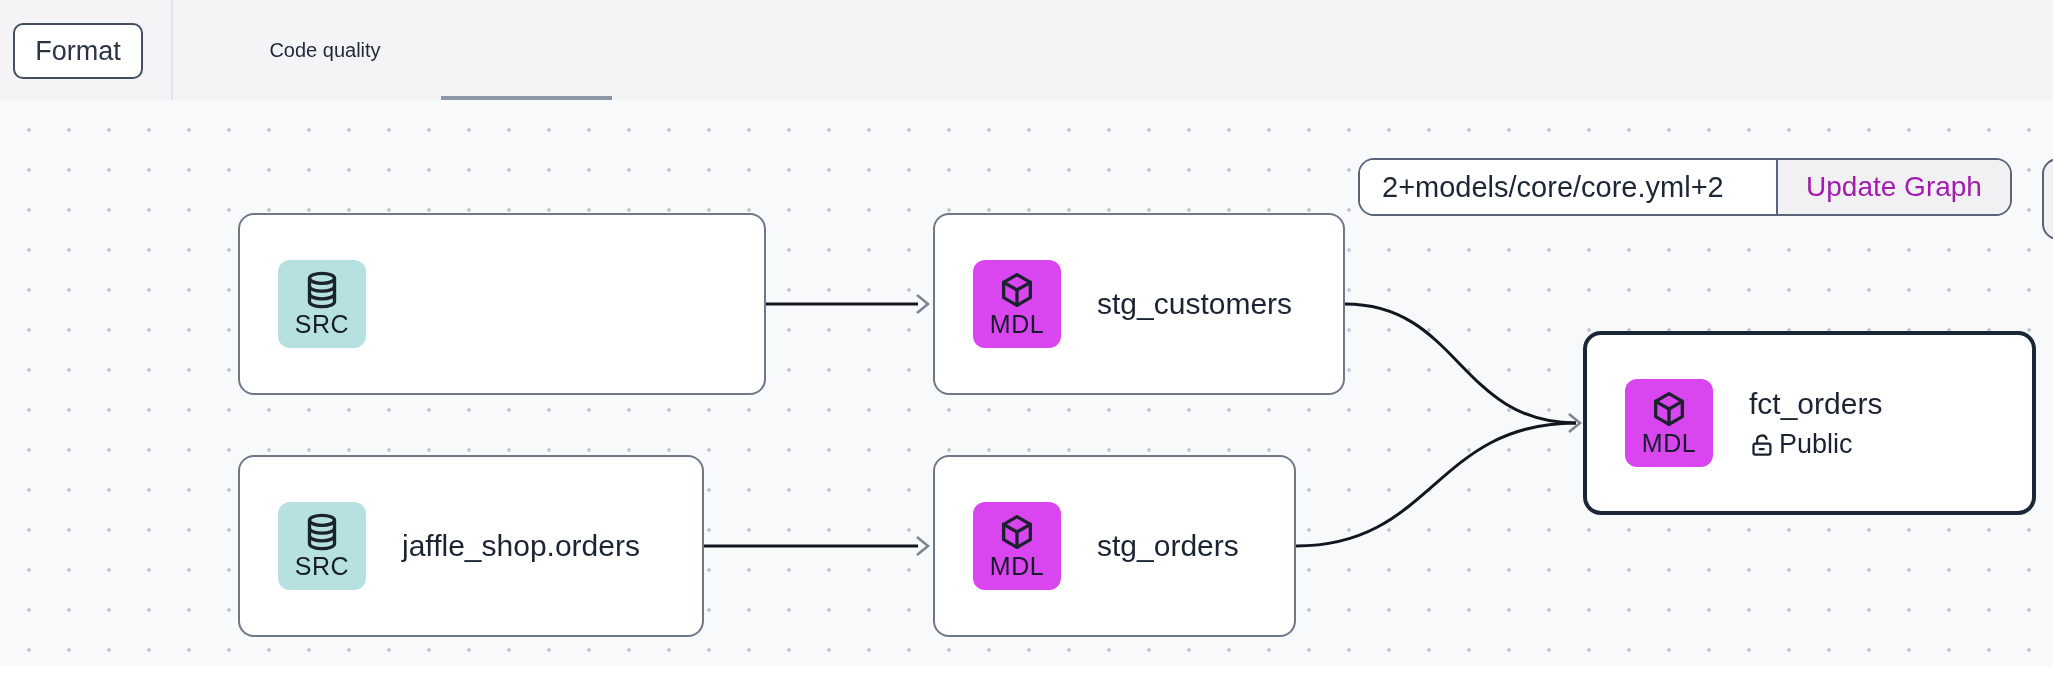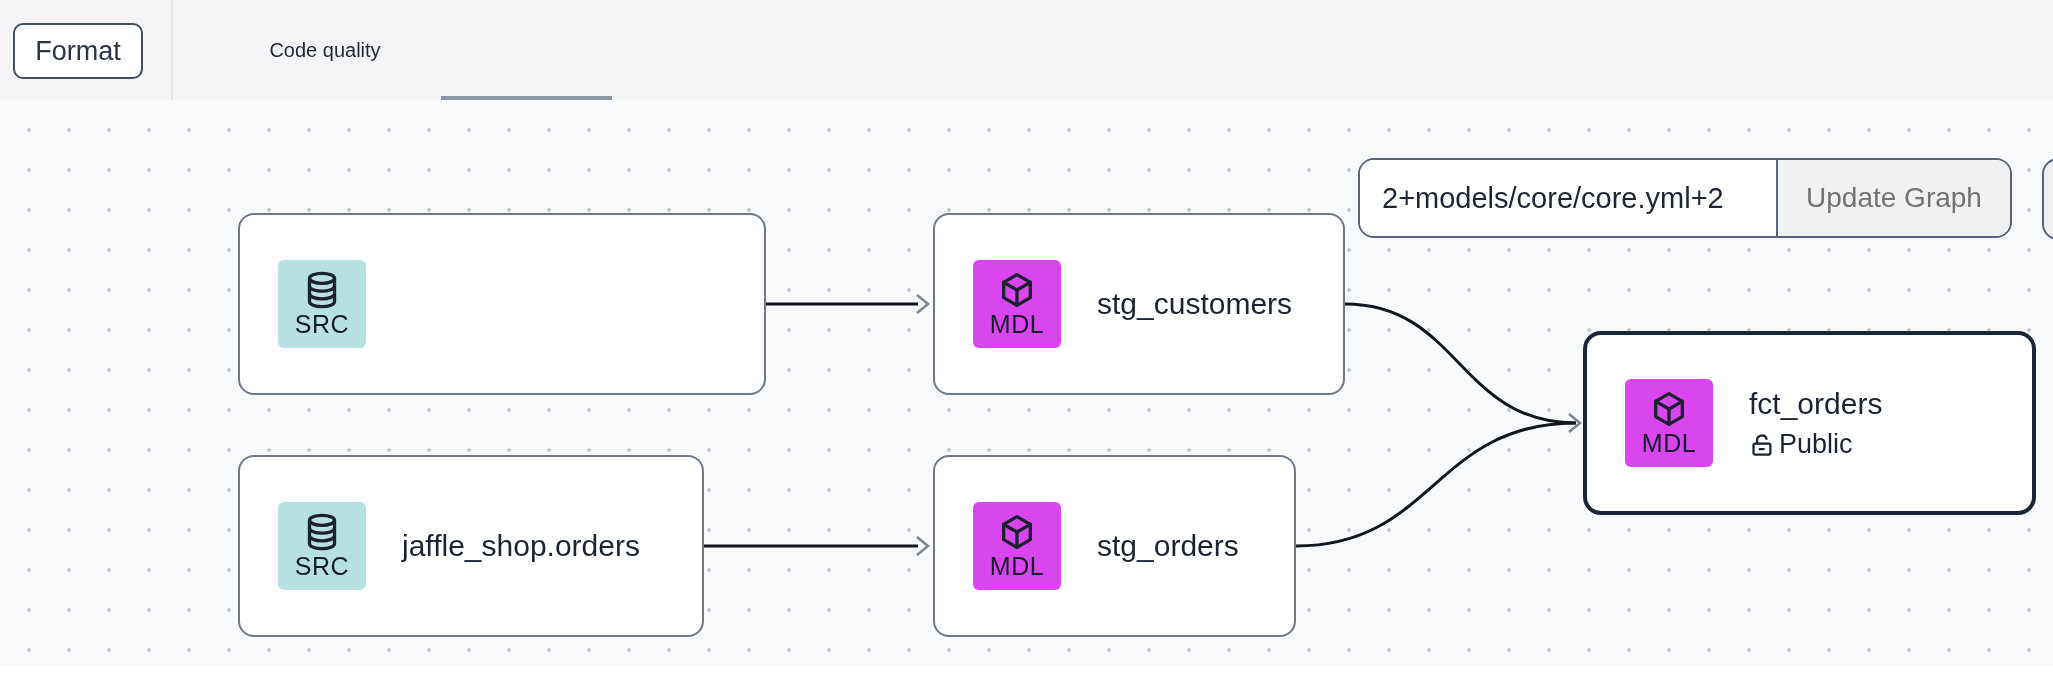--- a/index.html
+++ b/index.html
@@ -29,41 +29,41 @@
     background-size:40px 40px;background-position:9px 10px;
   }
   .bottom-strip{position:absolute;top:666px;left:0;width:2053px;height:14px;background:#ffffff;}
   .edges{position:absolute;left:0;top:0;}
   
   .node{
     position:absolute;background:#fff;border:2px solid #6f7889;border-radius:16px;
     display:flex;align-items:center;padding-left:38px;gap:36px;box-sizing:border-box;cursor:pointer;
   }
   .node.selected{border:4px solid #1b2637;border-radius:18px;}
-  .badge{width:88px;height:88px;border-radius:6px;flex:none;
+  .badge{width:88px;height:88px;border-radius:12px;flex:none;
     display:flex;flex-direction:column;align-items:center;justify-content:center;}
   .badge-src{background:#b7e1e1;}
   .badge-mdl{background:#d946ef;}
   .badge svg{width:40px;height:40px;stroke:#1a222e;fill:none;stroke-width:2;stroke-linecap:round;stroke-linejoin:round;}
   .badge-label{font-size:25px;color:#141c28;margin-top:0px;letter-spacing:0.5px;}
   .node-title{font-size:30px;color:#1c2433;white-space:nowrap;}
   .node-sub{font-size:27px;color:#1c2433;display:flex;align-items:center;gap:3px;margin-top:8px;}
   .node-sub svg{width:27px;height:27px;stroke:#1a222e;fill:none;stroke-width:2;stroke-linecap:round;stroke-linejoin:round;}
   
   .graph-toolbar{
-    position:absolute;left:1358px;top:58px;height:80px;display:flex;box-sizing:border-box;
+    position:absolute;left:1358px;top:58px;height:58px;display:flex;box-sizing:border-box;
     border:2px solid #59637a;border-radius:16px;overflow:hidden;background:#fff;
   }
   .selector-input{
     width:418px;height:100%;box-sizing:border-box;background:#fff;border:none;outline:none;
     border-right:2px solid #59637a;font-size:29px;color:#1e2534;padding:0 10px 0 22px;
     font-family:inherit;
   }
   .update-btn{
-    width:232px;height:100%;background:#f1f1f3;border:none;font-size:28px;color:#737373;
+    width:232px;height:100%;background:#f1f1f3;border:none;font-size:28px;color:#a21caf;
     font-family:inherit;cursor:pointer;
   }
   .overflow-btn{
     position:absolute;left:2042px;top:58px;width:46px;height:82px;box-sizing:border-box;
     background:#f1f1f3;border:2px solid #59637a;border-radius:16px;cursor:pointer;
   }
 </style>
 </head>
 <body>
 

